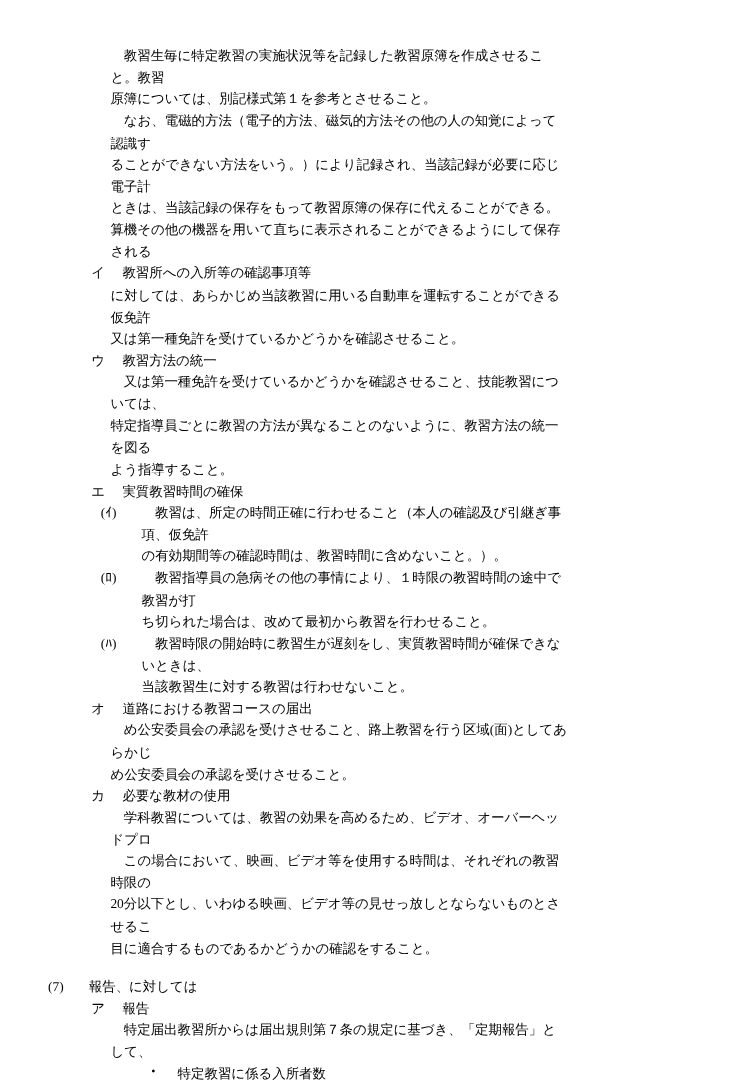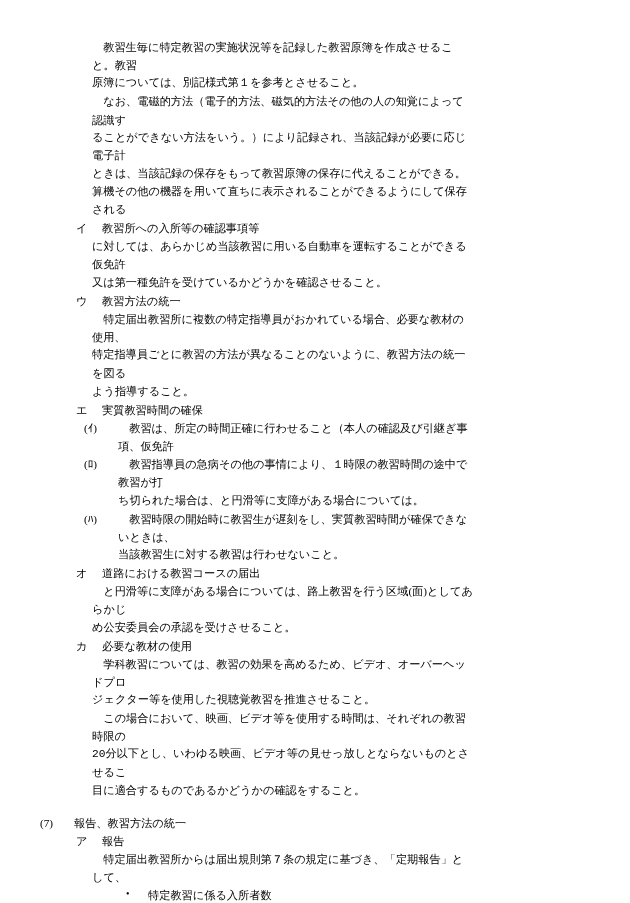--- a/index.html
+++ b/index.html
@@ -27,21 +27,20 @@
     padding: 0;
   }
   
   .p {
     margin: 0;
     text-indent: 1em;
   }
   .p-noind {
     margin: 0;
     text-indent: 0;
-    font-family: Liberation Mono, monospace;
   }
   .lvl-body {
     margin-left: 52px;
     margin-right: 6px;
   }
   .marker-row {
     display: flex;
     margin-right: 6px;
   }
   .marker-row .marker {
@@ -105,85 +104,85 @@
     <div class="p-noind">に対しては、あらかじめ当該教習に用いる自動車を運転することができる仮免許</div>
     <div class="p-noind">又は第一種免許を受けているかどうかを確認させること。</div>
   </div>
 
   <div class="blk marker-row ml-36">
     <span class="marker mk-w-26">ウ</span>
     <span class="content">教習方法の統一</span>
   </div>
 
   <div class="blk lvl-body">
-    <div class="p">特定届出教習所に複数の特定指導員がおかれている場合、必要な教材の使用、</div>
+    <div class="p">又は第一種免許を受けているかどうかを確認させること、技能教習については、</div>
     <div class="p-noind">特定指導員ごとに教習の方法が異なることのないように、教習方法の統一を図る</div>
     <div class="p-noind">よう指導すること。</div>
   </div>
 
   <div class="blk marker-row ml-36">
     <span class="marker mk-w-26">エ</span>
     <span class="content">実質教習時間の確保</span>
   </div>
 
   <div class="blk marker-row ml-44">
     <span class="marker mk-w-34">(ｲ)</span>
     <div class="content">
       <div class="p">教習は、所定の時間正確に行わせること（本人の確認及び引継ぎ事項、仮免許</div>
+      <div class="p-noind">の有効期間等の確認時間は、教習時間に含めないこと。）。</div>
     </div>
   </div>
 
   <div class="blk marker-row ml-44">
     <span class="marker mk-w-34">(ﾛ)</span>
     <div class="content">
       <div class="p">教習指導員の急病その他の事情により、１時限の教習時間の途中で教習が打</div>
-      <div class="p-noind">ち切られた場合は、と円滑等に支障がある場合については。</div>
+      <div class="p-noind">ち切られた場合は、改めて最初から教習を行わせること。</div>
     </div>
   </div>
 
   <div class="blk marker-row ml-44">
     <span class="marker mk-w-34">(ﾊ)</span>
     <div class="content">
       <div class="p">教習時限の開始時に教習生が遅刻をし、実質教習時間が確保できないときは、</div>
       <div class="p-noind">当該教習生に対する教習は行わせないこと。</div>
     </div>
   </div>
 
   <div class="blk marker-row ml-36">
     <span class="marker mk-w-26">オ</span>
     <span class="content">道路における教習コースの届出</span>
   </div>
 
   <div class="blk lvl-body">
-    <div class="p">と円滑等に支障がある場合については、路上教習を行う区域(面)としてあらかじ</div>
+    <div class="p">め公安委員会の承認を受けさせること、路上教習を行う区域(面)としてあらかじ</div>
     <div class="p-noind">め公安委員会の承認を受けさせること。</div>
   </div>
 
 
   <div class="blk marker-row ml-36">
     <span class="marker mk-w-26">カ</span>
     <span class="content">必要な教材の使用</span>
   </div>
 
   <div class="blk lvl-body">
     <div class="p">学科教習については、教習の効果を高めるため、ビデオ、オーバーヘッドプロ</div>
-    <div class="p-noind">ジェクター等を使用した視聴覚教習を推進させること。</div>
   </div>
 
   <div class="blk lvl-body">
     <div class="p">この場合において、映画、ビデオ等を使用する時間は、それぞれの教習時限の</div>
     <div class="p-noind">20分以下とし、いわゆる映画、ビデオ等の見せっ放しとならないものとさせるこ</div>
     <div class="p-noind">目に適合するものであるかどうかの確認をすること。</div>
   </div>
 
   <div class="gap-md"></div>
 
   <div class="blk section-head">
     <span class="marker">(7)</span>
-    <span class="content">報告、教習方法の統一</span>
+    <span class="content">報告、に対しては</span>
   </div>
 
   <div class="blk marker-row ml-36">
     <span class="marker mk-w-26">ア</span>
     <span class="content">報告</span>
   </div>
 
   <div class="blk lvl-body">
     <div class="p">特定届出教習所からは届出規則第７条の規定に基づき、「定期報告」として、</div>
   </div>

